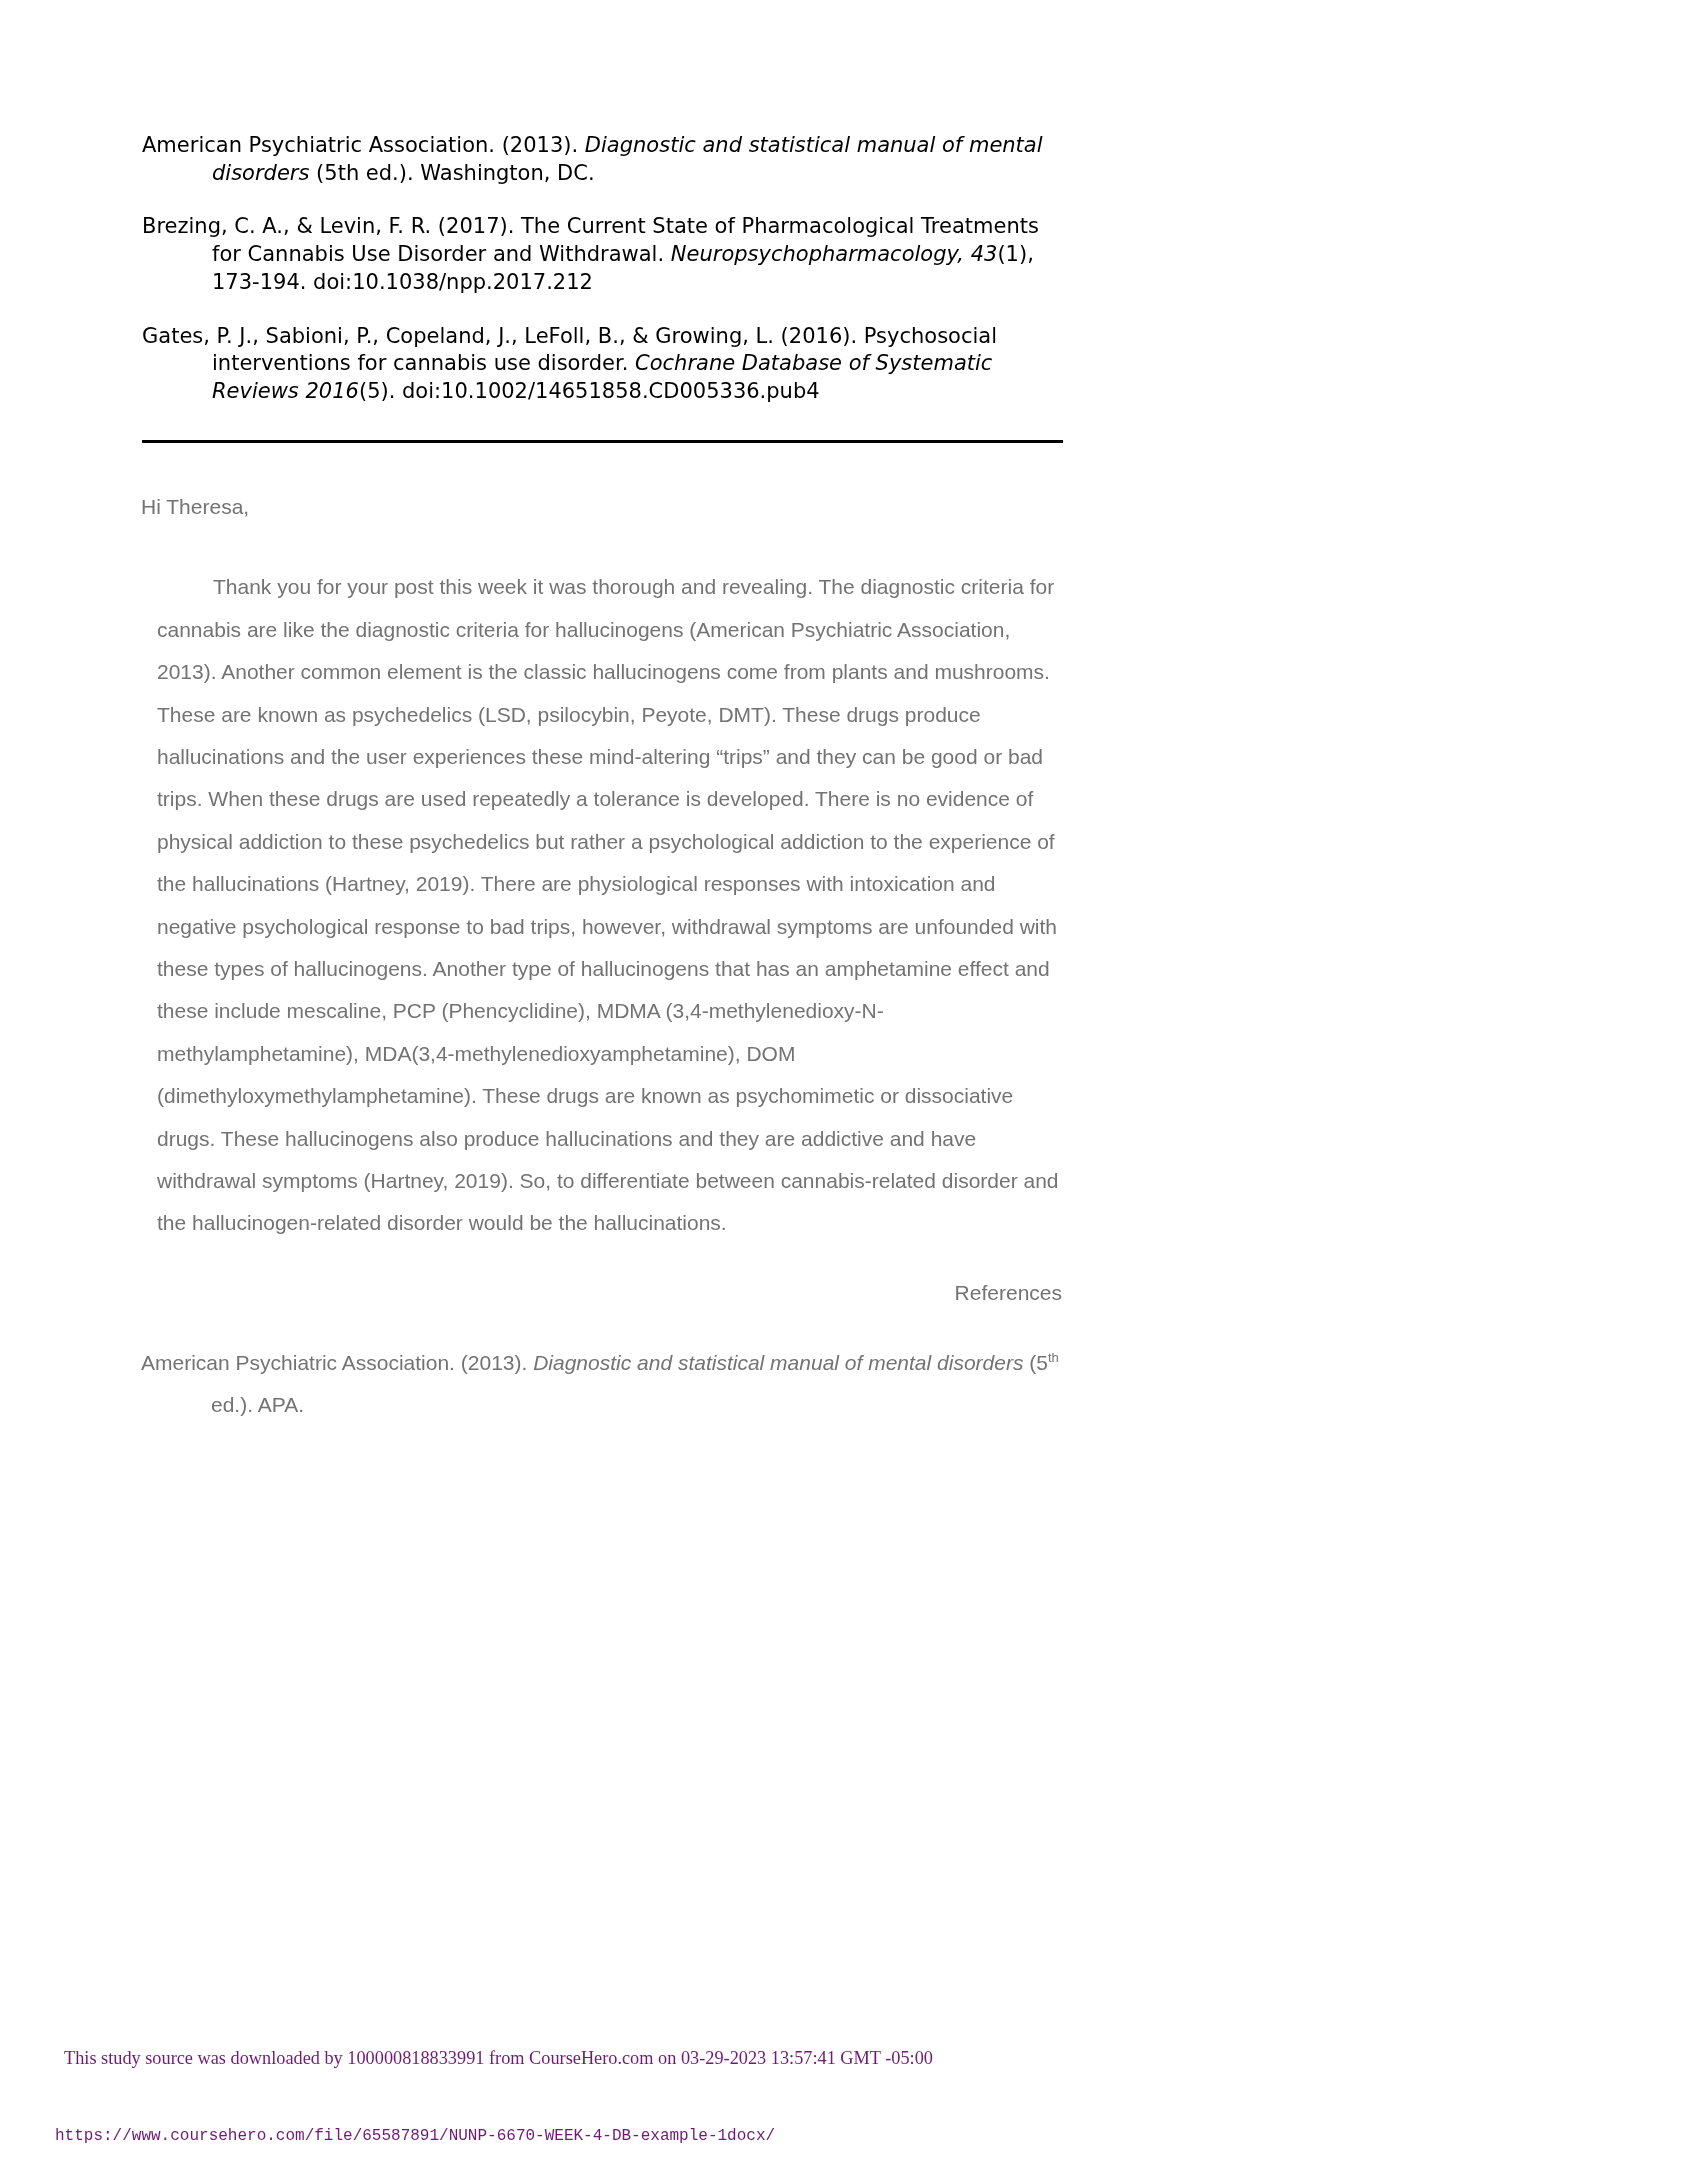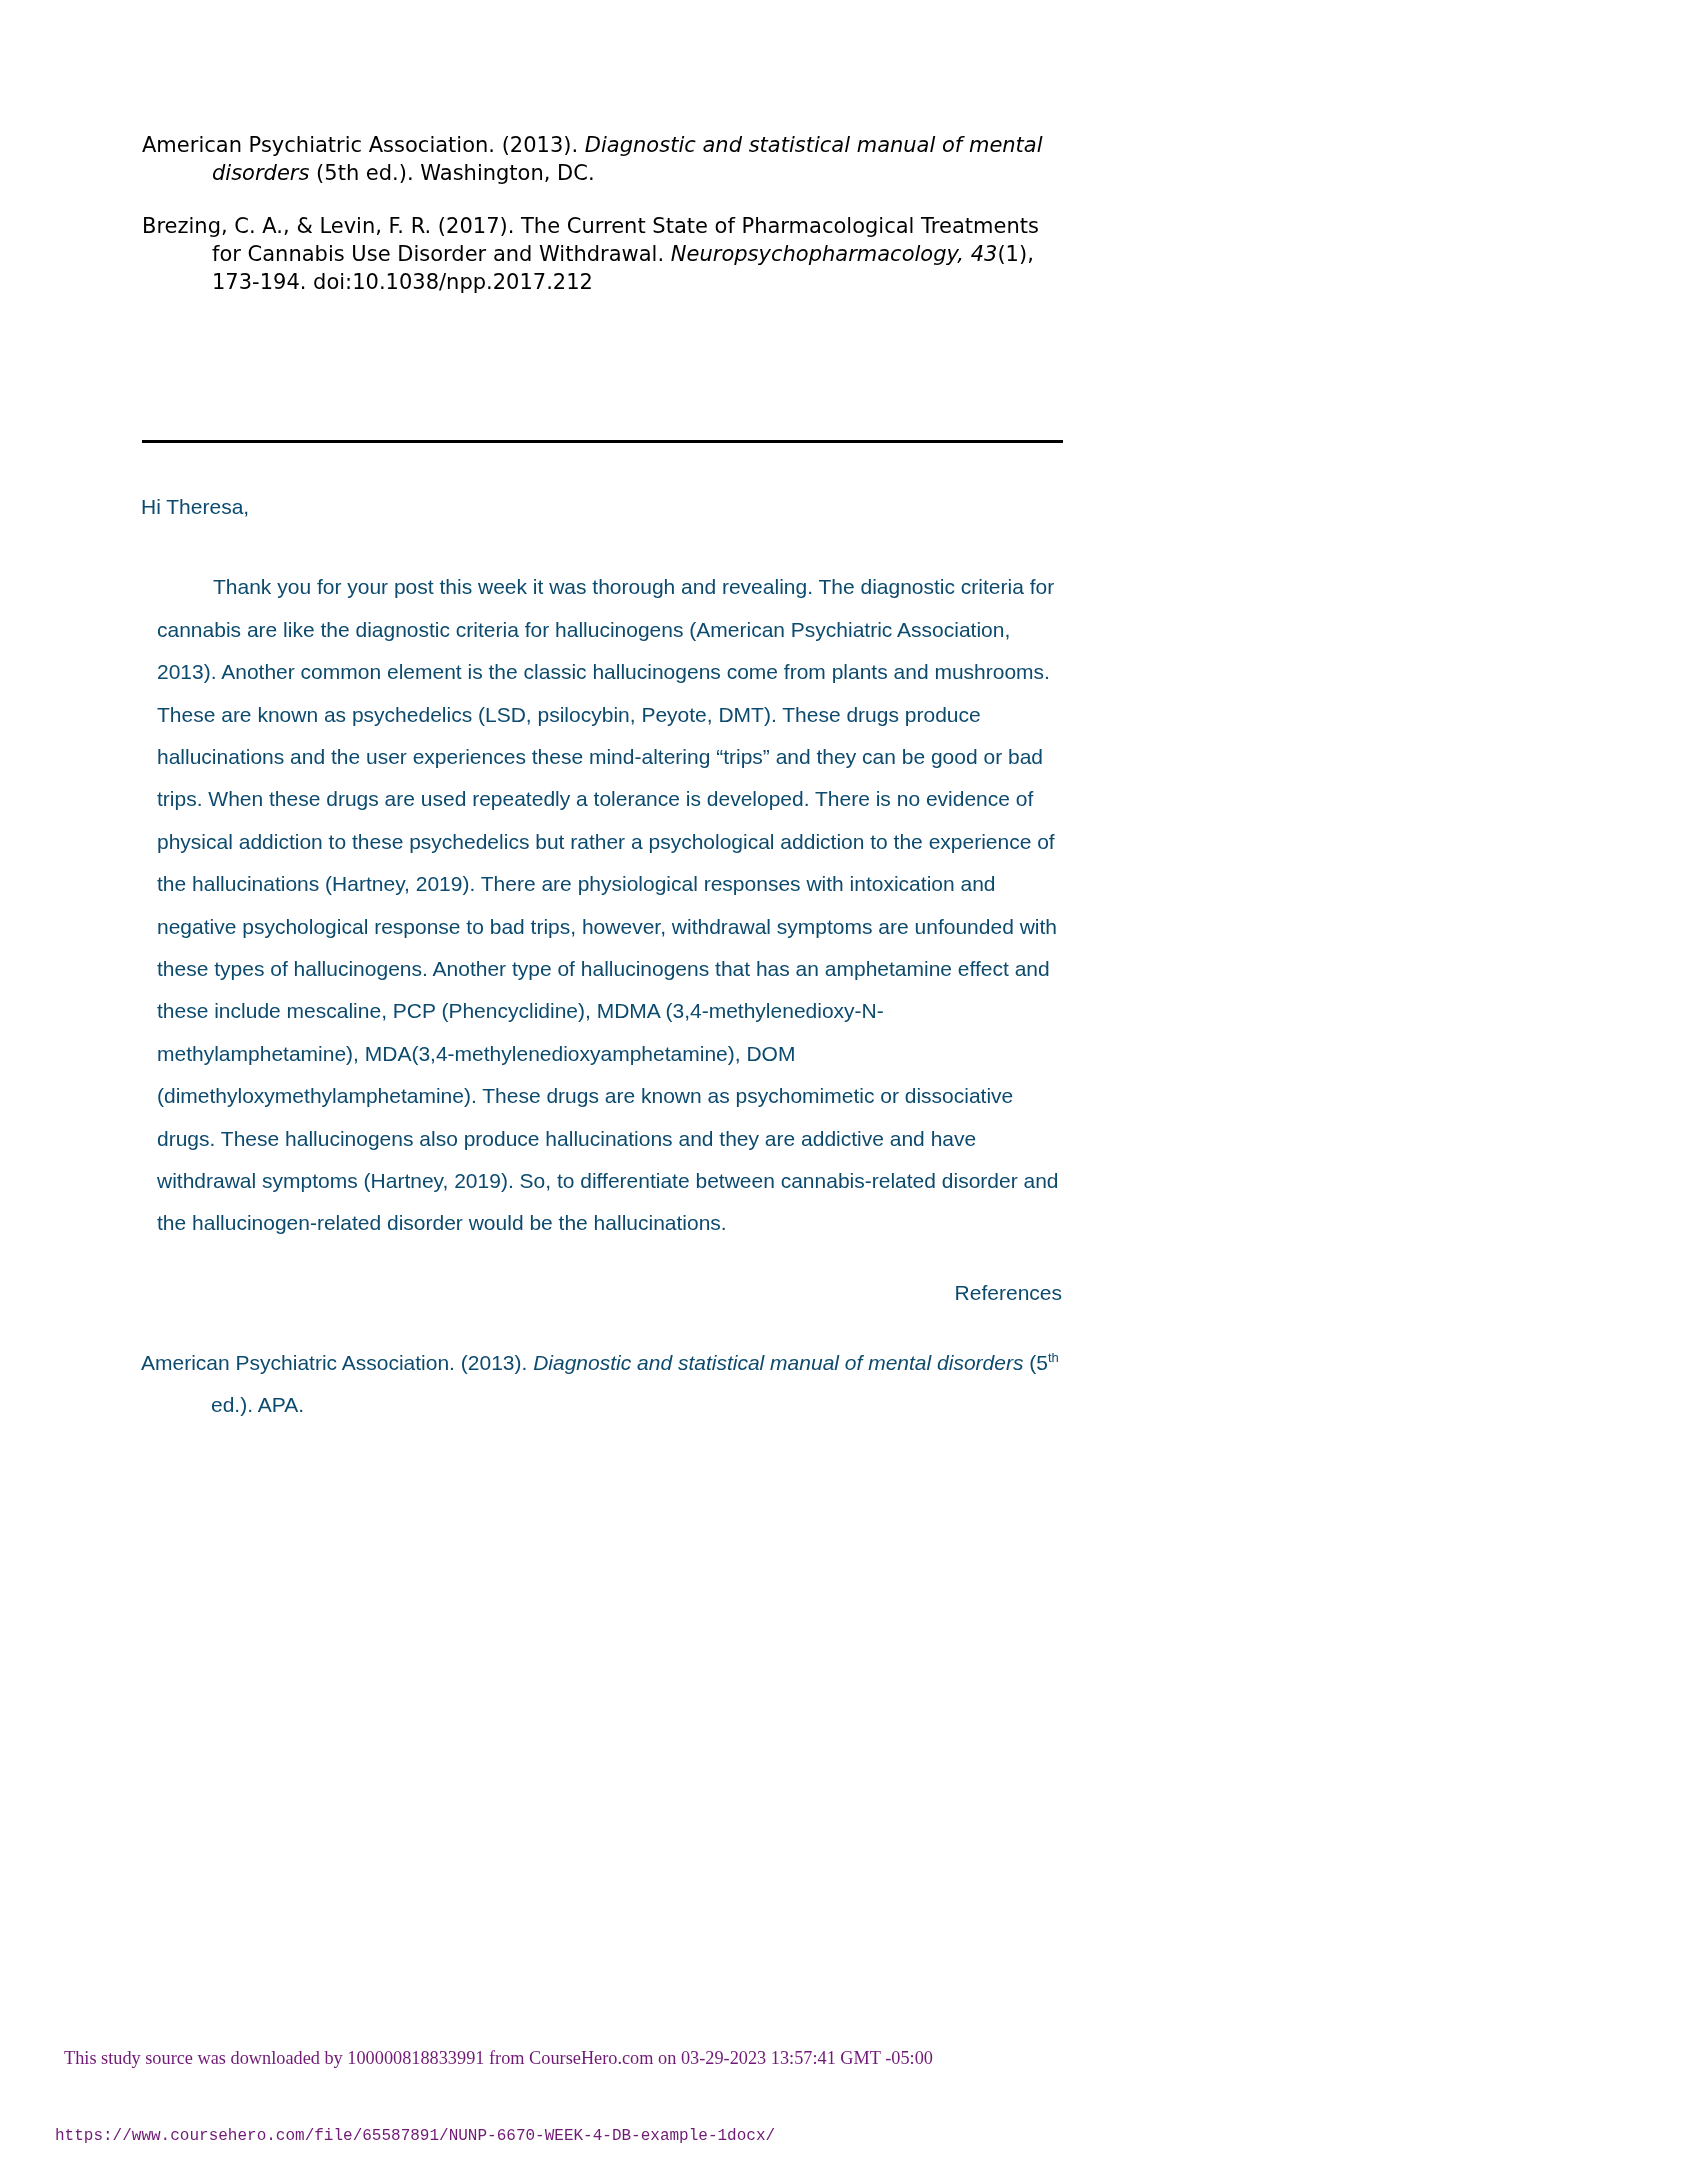--- a/index.html
+++ b/index.html
@@ -55,21 +55,21 @@
   }
 
   
   .body-col {
     position: absolute;
     left: 141px;
     top: 493px;
     width: 921px;
     font-family: "Liberation Sans", sans-serif;
     font-size: 21px;
-    color: #0c4a6e;
+    color: #737373;
   }
   .salutation {
     margin: 0 0 46px 0;
     line-height: 1.3;
   }
   .body-para {
     margin: 0 0 34px 16px;
     line-height: 2.02;
     text-align: left;
   }
@@ -116,20 +116,23 @@
   <div class="top-refs">
 
     <p class="ref-entry">
       <span>American Psychiatric Association. (2013). </span><i>Diagnostic and statistical manual of mental disorders</i><span> (5th ed.). Washington, DC.</span>
     </p>
 
     <p class="ref-entry">
       <span>Brezing, C. A., &amp; Levin, F. R. (2017). The Current State of Pharmacological Treatments for Cannabis Use Disorder and Withdrawal. </span><i>Neuropsychopharmacology, 43</i><span>(1), 173-194. doi:10.1038/npp.2017.212</span>
     </p>
 
+    <p class="ref-entry">
+      <span>Gates, P. J., Sabioni, P., Copeland, J., LeFoll, B., &amp; Growing, L. (2016). Psychosocial interventions for cannabis use disorder. </span><i>Cochrane Database of Systematic Reviews 2016</i><span>(5). doi:10.1002/14651858.CD005336.pub4</span>
+    </p>
 
   </div>
 
   <div class="rule"></div>
 
   <div class="body-col">
 
     <p class="salutation">Hi Theresa,</p>
 
     <p class="body-para"><span class="indent"></span><span>Thank you for your post this week it was thorough and revealing. The diagnostic criteria for cannabis are like the diagnostic criteria for hallucinogens (American Psychiatric Association, 2013). Another common element is the classic hallucinogens come from plants and mushrooms. These are known as psychedelics (LSD, psilocybin, Peyote, DMT). These drugs produce hallucinations and the user experiences these mind-altering “trips” and they can be good or bad trips. When these drugs are used repeatedly a tolerance is developed. There is no evidence of physical addiction to these psychedelics but rather a psychological addiction to the experience of the hallucinations (Hartney, 2019). There are physiological responses with intoxication and negative psychological response to bad trips, however, withdrawal symptoms are unfounded with these types of hallucinogens. Another type of hallucinogens that has an amphetamine effect and these include mescaline, PCP (Phencyclidine), MDMA (3,4-methylenedioxy-N-methylamphetamine), MDA(3,4-methylenedioxyamphetamine), DOM (dimethyloxymethylamphetamine). These drugs are known as psychomimetic or dissociative drugs. These hallucinogens also produce hallucinations and they are addictive and have withdrawal symptoms (Hartney, 2019). So, to differentiate between cannabis-related disorder and the hallucinogen-related disorder would be the hallucinations.</span></p>

